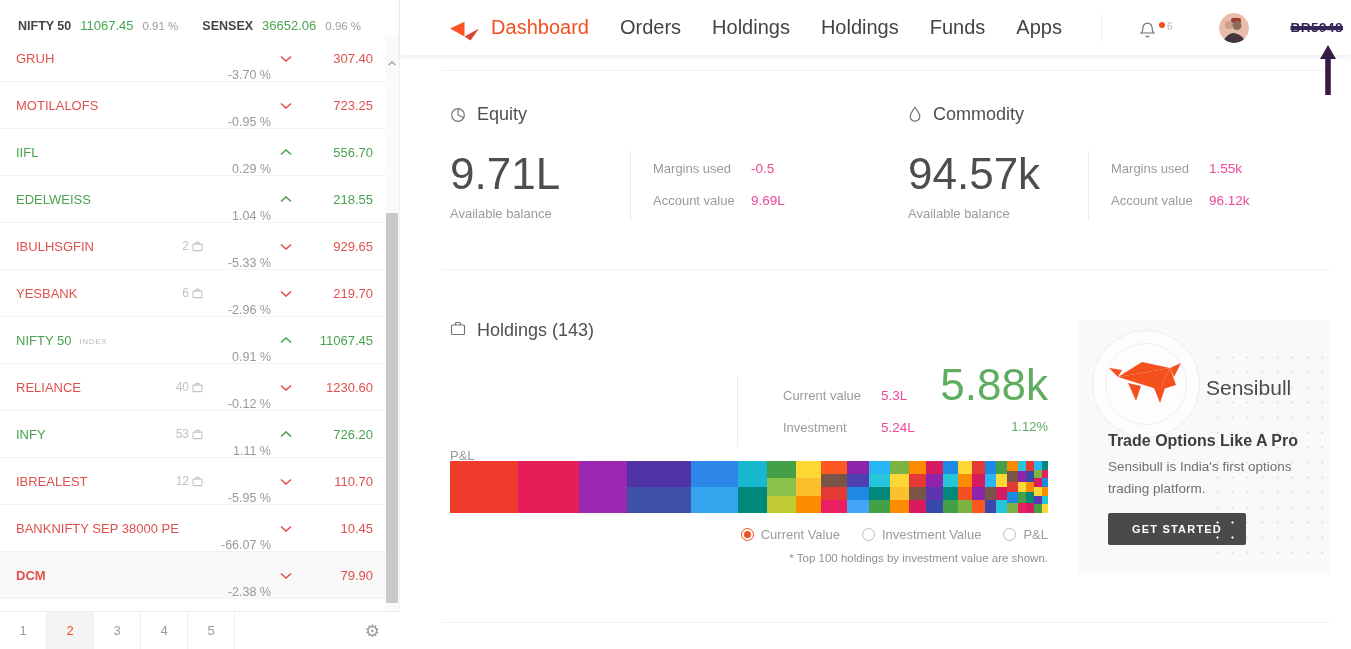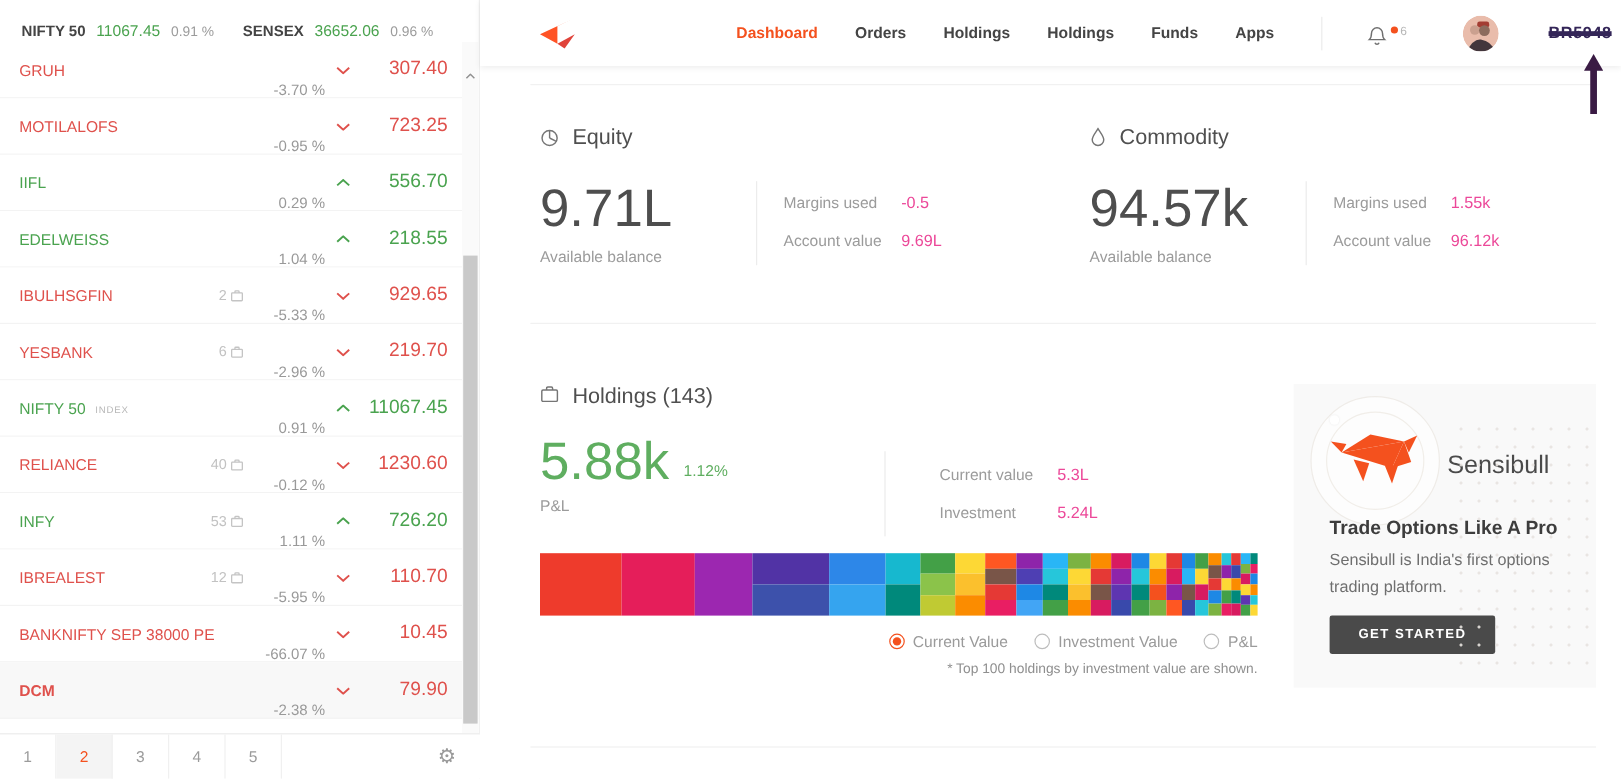--- a/index.html
+++ b/index.html
@@ -23,42 +23,42 @@
   .wl-row.hl .sym{font-weight:700;}
   .sym{font-size:13px;color:#df514c;white-space:nowrap;}
   .wl-row.up .sym{color:#4aa34f;}
   .tag{font-size:8px;color:#b8b8b8;letter-spacing:.7px;margin-left:8px;padding-top:3px;}
   .wl-spacer{flex:1;}
   .qty{display:flex;align-items:center;gap:3px;color:#c2c2c2;font-size:12px;margin-right:6px;}
   .chg{width:62px;text-align:right;color:#999;font-size:12.5px;white-space:nowrap;margin-top:33px;}
   .chevron{width:30px;display:flex;justify-content:center;align-items:center;color:#df514c;}
   .wl-row.up .chevron{color:#4aa34f;}
   .wl-row.up .chevron svg{transform:rotate(180deg);}
-  .price{width:72px;text-align:right;font-size:16px;color:#df514c;}
+  .price{width:72px;text-align:right;font-size:13px;color:#df514c;}
   .wl-row.up .price{color:#4aa34f;}
 
   .wl-scrollbar{position:absolute;top:35px;right:0;width:14px;height:576px;background:#fafafa;}
   .sb-up{position:absolute;top:26px;left:3px;line-height:0;}
   .sb-thumb{position:absolute;top:178px;left:1px;width:12px;height:390px;background:#c9c9c9;}
 
   .pagination{position:absolute;left:0;bottom:0;width:400px;height:38px;border-top:1px solid #ececec;
     display:flex;align-items:stretch;box-sizing:border-box;background:#fff;}
   .pg-cell{width:46px;border-right:1px solid #f0f0f0;display:flex;align-items:center;justify-content:center;
     font-size:13px;color:#9b9b9b;cursor:pointer;}
   .pg-cell.active{background:#f4f4f4;color:#f4511e;}
   .pg-gear{margin-left:auto;display:flex;align-items:center;padding-right:20px;color:#9a9a9a;
     font-size:17px;font-family:"DejaVu Sans",sans-serif;cursor:pointer;}
 
   
   .main{position:absolute;left:400px;top:0;width:951px;height:649px;background:#fff;}
   .main-header{position:absolute;left:0;top:0;width:100%;height:55px;display:flex;align-items:center;
     padding:0 8px 0 50px;box-sizing:border-box;background:#fff;box-shadow:0 2px 5px rgba(0,0,0,.07);z-index:6;}
   .logo{line-height:0;cursor:pointer;}
   .nav{margin-left:auto;display:flex;align-items:center;gap:31px;}
-  .nav-item{font-size:13px;color:#444;cursor:pointer;white-space:nowrap;font-weight:bold;}
+  .nav-item{font-size:20px;color:#444;cursor:pointer;white-space:nowrap;}
   .nav-item.active{color:#f4511e;}
   .hdr-divider{width:1px;height:28px;background:#ececec;margin:0 4px 0 8px;}
   .bell-area{position:relative;display:flex;align-items:flex-start;cursor:pointer;padding:4px 2px 0 2px;}
   .bell-dot{width:6px;height:6px;border-radius:50%;background:#f4511e;margin:1px 2px 0 3px;}
   .bell-count{font-size:10px;color:#b5b5b5;}
   .avatar{width:30px;height:30px;border-radius:50%;overflow:hidden;margin-left:14px;cursor:pointer;flex:none;line-height:0;}
   .user-id{font-size:13.5px;font-weight:700;color:#342658;margin-left:10px;letter-spacing:.5px;cursor:pointer;
     text-decoration:line-through;text-decoration-thickness:3.5px;}
 
   .divider{position:absolute;left:42px;width:888px;height:1px;background:#f1f1f1;}
@@ -74,21 +74,21 @@
   .big-num{font-size:44px;font-weight:300;color:#4e4e4e;line-height:1.05;}
   .bal-label{font-size:13px;color:#9b9b9b;margin-top:9px;}
   .fund-stats{border-left:1px solid #ececec;padding:10px 0 10px 22px;display:flex;flex-direction:column;gap:17px;}
   .stat{display:flex;font-size:13px;}
   .stat-label{width:98px;color:#9b9b9b;}
   .stat-value{color:#ec4899;font-size:13.5px;}
 
   
   .holdings-section{position:absolute;left:50px;top:320px;width:598px;}
   .holdings-title{display:flex;align-items:center;gap:11px;font-size:18px;color:#4f4f4f;}
-  .pnl-wrap{margin-top:22px;display:flex;align-items:flex-end;gap:12px;}
+  .pnl-wrap{margin-top:22px;display:flex;align-items:flex-end;gap:12px;flex-direction:column;}
   .pnl-num{font-size:44px;font-weight:300;color:#5fae60;line-height:1.0;}
   .pnl-pct{font-size:13px;color:#5fae60;padding-bottom:7px;}
   .pnl-label{font-size:13px;color:#9b9b9b;margin-top:7px;}
   .holdings-stats{position:absolute;left:287px;top:56px;border-left:1px solid #ececec;
     padding:12px 0 12px 45px;display:flex;flex-direction:column;gap:17px;}
   .treemap{position:absolute;left:50px;top:461px;width:598px;height:52px;display:flex;cursor:pointer;}
   .tm-col{display:flex;flex-direction:column;flex-basis:0;}
   .tm-cell{flex:1;}
   .radio-row{position:absolute;left:50px;top:527px;width:598px;display:flex;justify-content:flex-end;gap:22px;align-items:center;}
   .radio{display:flex;align-items:center;gap:7px;font-size:13px;color:#9b9b9b;cursor:pointer;}

